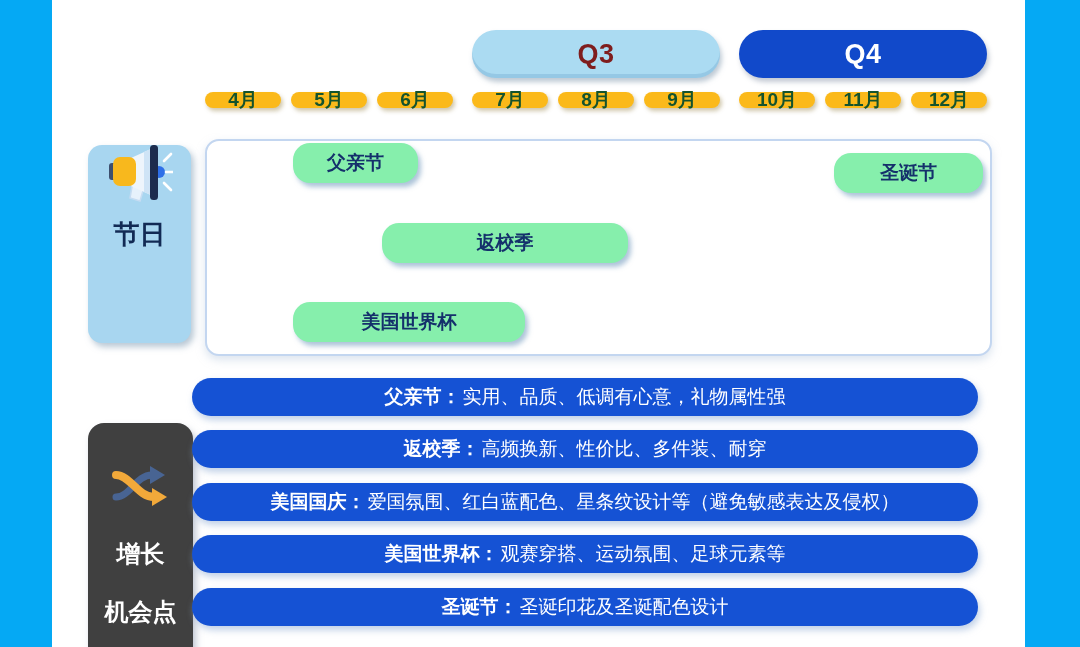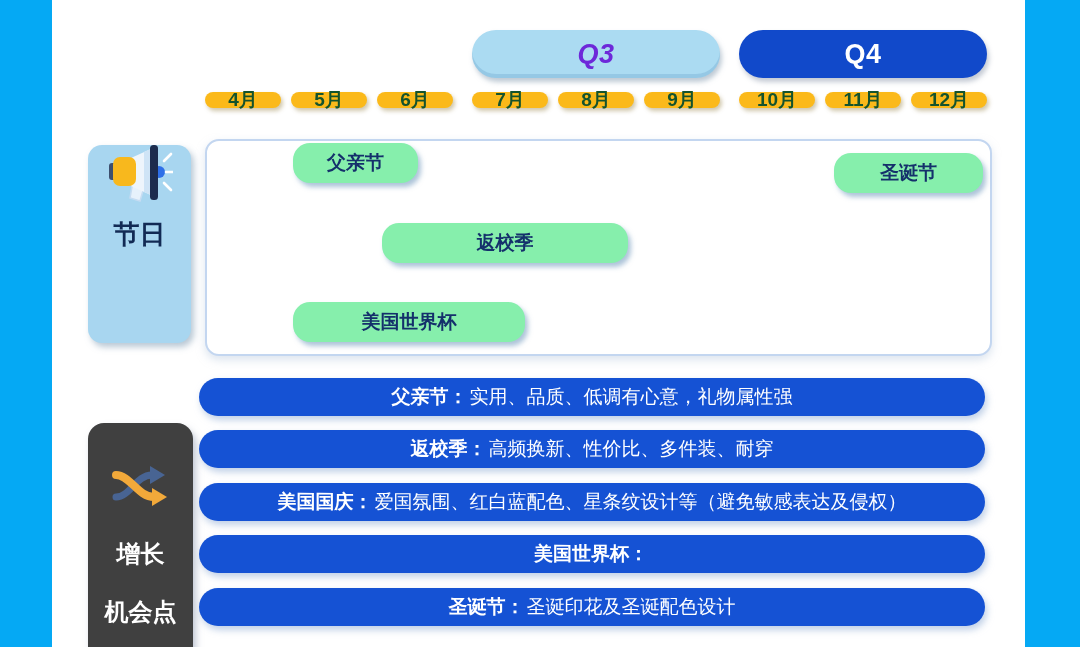--- a/index.html
+++ b/index.html
@@ -12,22 +12,22 @@
   .edge.left{left:0;width:52px;}
   .edge.right{left:1025px;width:55px;}
 
   
   .q-pill{
     position:absolute;top:30px;height:48px;width:248px;border-radius:24px;
     display:flex;align-items:center;justify-content:center;
     font-size:27px;font-weight:bold;letter-spacing:.5px;
   }
   .q-dark{background:#1149ca;color:#ffffff;box-shadow:2px 4px 5px rgba(125,138,160,.45);}
-  .q-light{background:#abdbf2;color:#6d28d9;
-    box-shadow:2px 4px 5px rgba(125,150,172,.5), inset 0 -4px 0 rgba(110,165,205,.35);font-style:italic;}
+  .q-light{background:#abdbf2;color:#7f1d1d;
+    box-shadow:2px 4px 5px rgba(125,150,172,.5), inset 0 -4px 0 rgba(110,165,205,.35);}
 
   
   .m-group{position:absolute;top:92px;width:248px;display:flex;justify-content:space-between;}
   .month{
     width:76px;height:16px;border-radius:15px;background:#fbb91a;
     color:#14532d;font-size:19px;font-weight:600;
     display:flex;align-items:center;justify-content:center;
     box-shadow:2px 3px 4px rgba(150,130,70,.45);
   }
 
@@ -61,21 +61,21 @@
   .growth-sidebar{
     position:absolute;left:88px;top:378px;width:105px;height:245px;
     background:#404040;border-radius:16px;
     box-shadow:3px 5px 7px rgba(138,152,175,.55);
     display:flex;flex-direction:column;align-items:center;justify-content:center;gap:22px;
     color:#ffffff;
     margin-top:45px;
   }
   .growth-sidebar .line{font-size:24px;font-weight:bold;line-height:36px;}
   .growth-bar{
-    position:absolute;left:199px;width:786px;height:38px;
+    position:absolute;left:192px;width:786px;height:38px;
     background:#1552d4;border-radius:19px;color:#ffffff;font-size:19px;
     display:flex;align-items:center;justify-content:center;white-space:nowrap;
     box-shadow:2px 4px 7px rgba(158,183,218,.65);
   }
   .growth-bar b{font-weight:bold;margin-right:2px;}
   .gb-1{top:378px;} .gb-2{top:430px;} .gb-3{top:483px;} .gb-4{top:535px;} .gb-5{top:588px;}
 </style>
 </head>
 <body>
 
@@ -151,18 +151,19 @@
   <div class="growth-bar gb-2">
     <b>返校季：</b>
       <span>高频换新、性价比、多件装、耐穿</span>
   </div>
   <div class="growth-bar gb-3">
     <b>美国国庆：</b>
       <span>爱国氛围、红白蓝配色、星条纹设计等（避免敏感表达及侵权）</span>
   </div>
   <div class="growth-bar gb-4">
     <b>美国世界杯：</b>
+      <span>观赛穿搭、运动氛围、足球元素等</span>
   </div>
   <div class="growth-bar gb-5">
     <b>圣诞节：</b>
       <span>圣诞印花及圣诞配色设计</span>
   </div>
 </div>
 
 </body></html>

